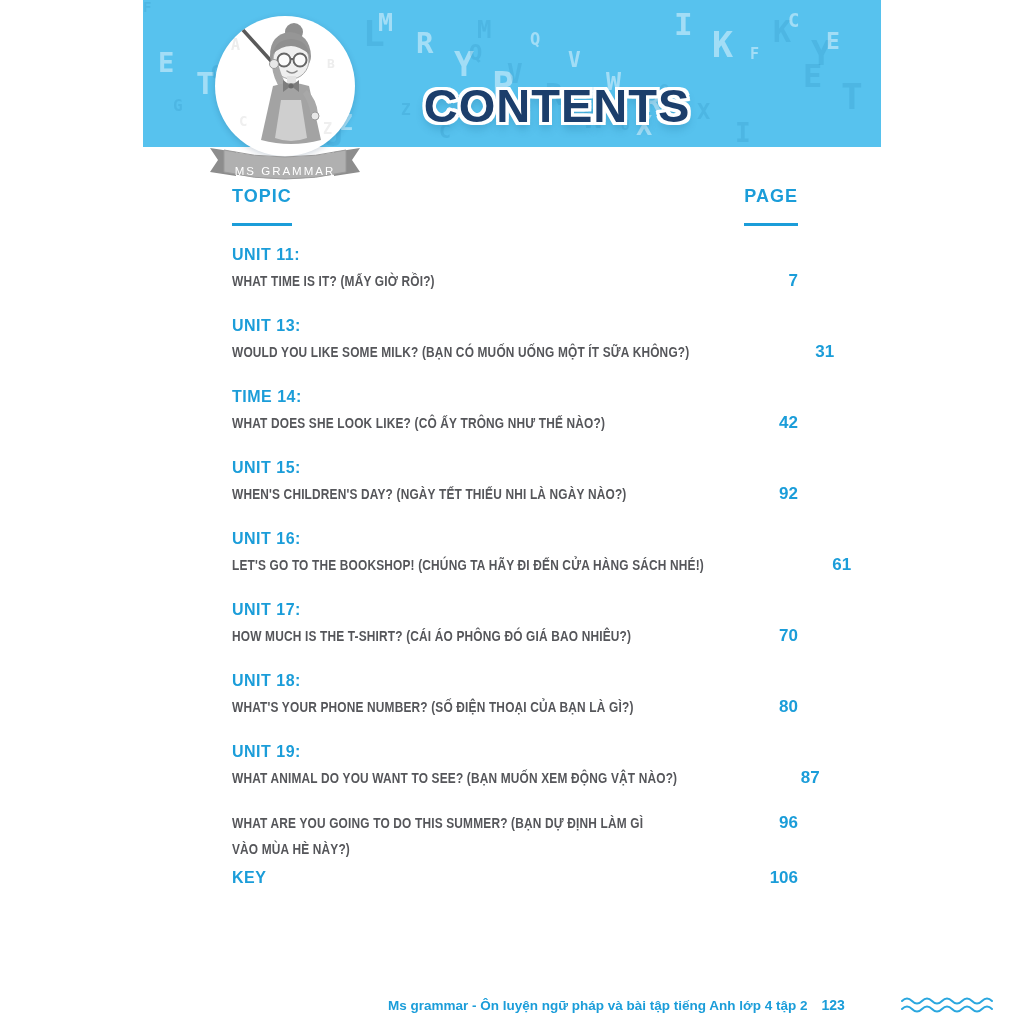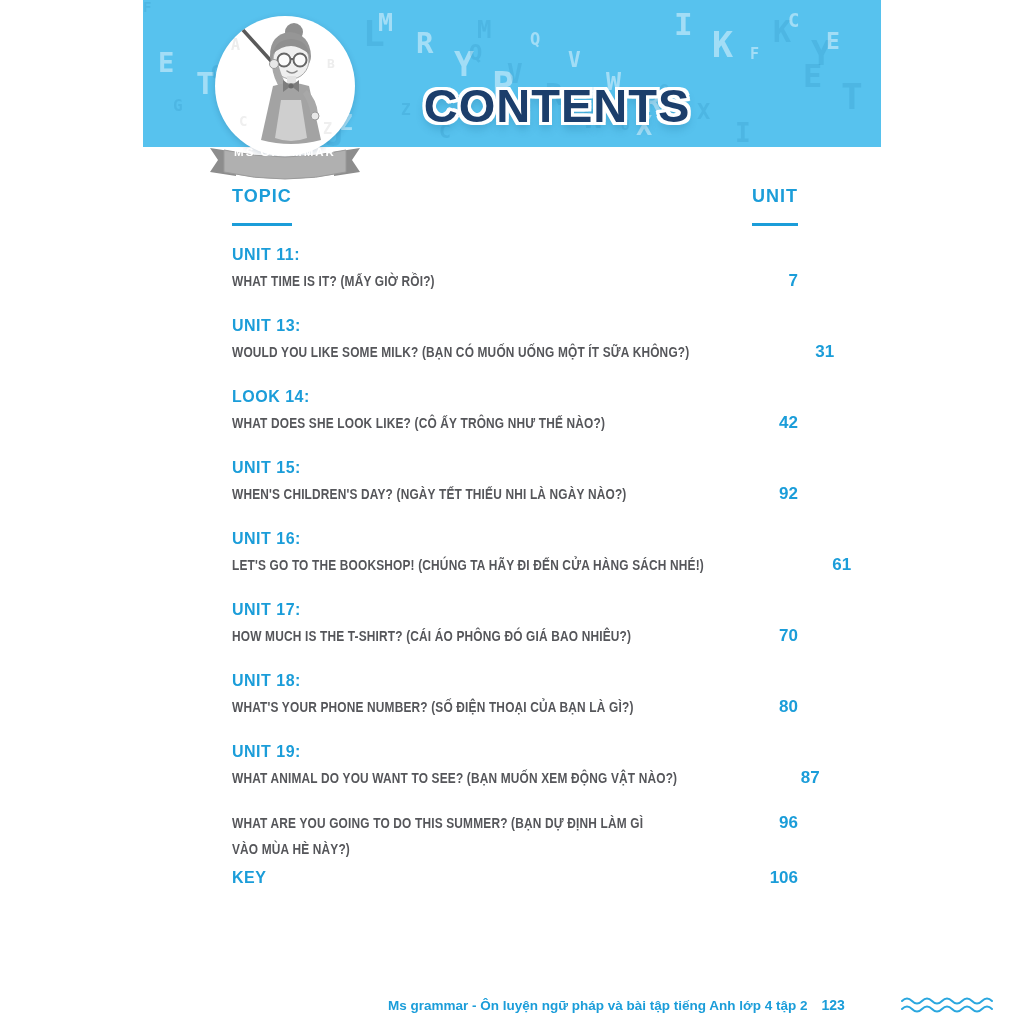--- a/index.html
+++ b/index.html
@@ -50,23 +50,23 @@
     position:absolute; left:3px; top:0;
     width:140px; height:140px; border-radius:50%;
     background:#ffffff;
     box-shadow:0 2px 6px rgba(0,40,80,.18);
     overflow:hidden;
   }
   .badge-circle svg { width:100%; height:100%; }
   .ribbon { position:absolute; left:-6px; top:124px; width:158px; height:44px; }
   .ribbon svg { position:absolute; inset:0; }
   .ribbon-label {
-    position:absolute; left:0; right:0; top:6px;
+    position:absolute; left:0; right:0; top:25px;
     text-align:center;
-    color:#ffffff; font-size:11.5px; font-weight:bold;
+    color:#ffffff; font-size:11.5px; font-weight:normal;
     letter-spacing:2px;
   }
 
   
   .toc { position:absolute; left:232px; top:186px; width:566px; }
   .toc-header { display:flex; justify-content:space-between; margin-bottom:16px; }
   .toc-header span {
     font-size:18px; font-weight:bold;
     color:var(--accent, #1b9dd9);
     letter-spacing:1px;
@@ -202,21 +202,21 @@
       <path d="M154 8 L128 12 L128 36 L154 32 L146 20 Z" fill="#8d8d8d"></path>
       <path d="M18 10 Q79 24 140 10 L140 32 Q79 46 18 32 Z" fill="#b0b0b0" stroke="#9a9a9a" stroke-width="1"></path>
     </svg>
     <div class="ribbon-label">MS GRAMMAR</div>
   </div>
 </div>
 
 <div class="toc">
   <div class="toc-header">
     <span>TOPIC</span>
-    <span>UNIT</span>
+    <span>PAGE</span>
   </div>
   <div>
   <div class="entry">
     <div class="unit">UNIT 11:</div>
     <div class="titles">
       <div class="title-line">WHAT TIME IS IT? (MẤY GIỜ RỒI?)</div>
 
     </div>
     <div class="page-num">7</div>
   </div>
@@ -225,21 +225,21 @@
   <div class="entry">
     <div class="unit">UNIT 13:</div>
     <div class="titles">
       <div class="title-line">WOULD YOU LIKE SOME MILK? (BẠN CÓ MUỐN UỐNG MỘT ÍT SỮA KHÔNG?)</div>
 
     </div>
     <div class="page-num">31</div>
   </div>
 
   <div class="entry">
-    <div class="unit">LOOK 14:</div>
+    <div class="unit">TIME 14:</div>
     <div class="titles">
       <div class="title-line">WHAT DOES SHE LOOK LIKE? (CÔ ẤY TRÔNG NHƯ THẾ NÀO?)</div>
 
     </div>
     <div class="page-num">42</div>
   </div>
 
   <div class="entry">
     <div class="unit">UNIT 15:</div>
     <div class="titles">

